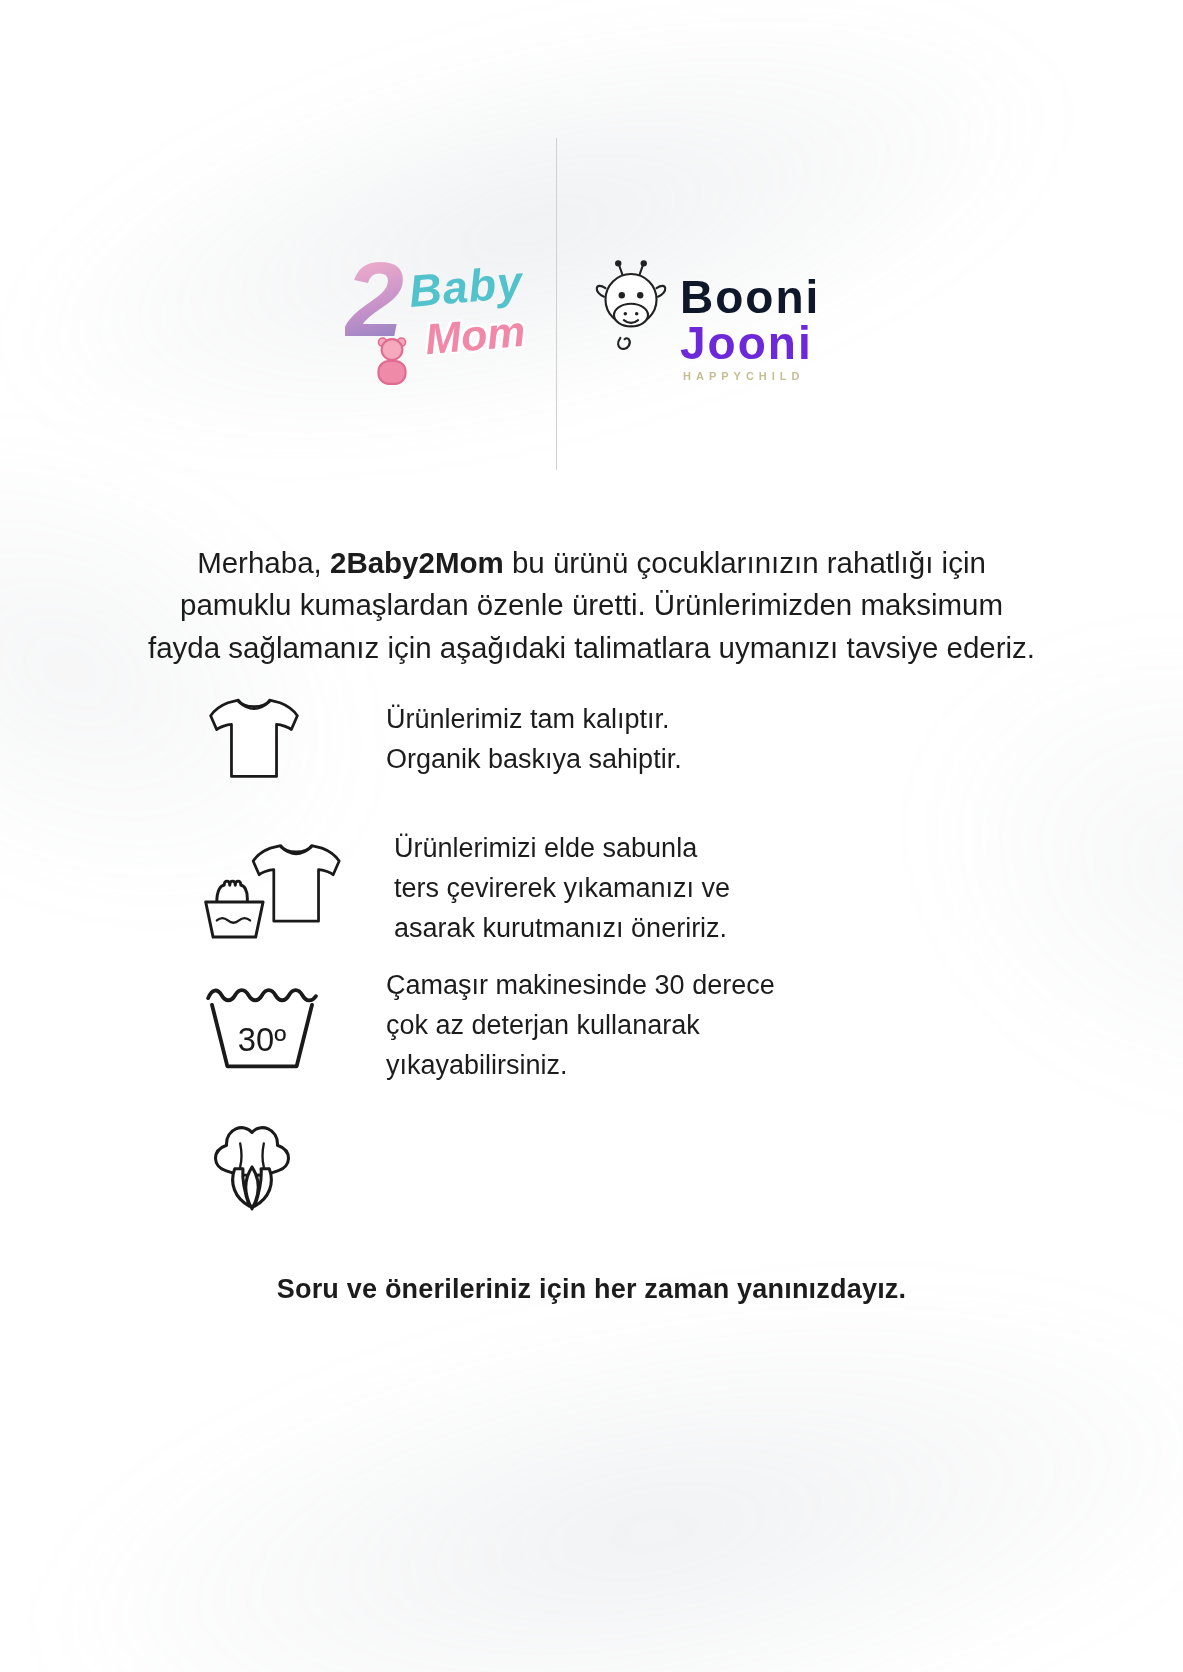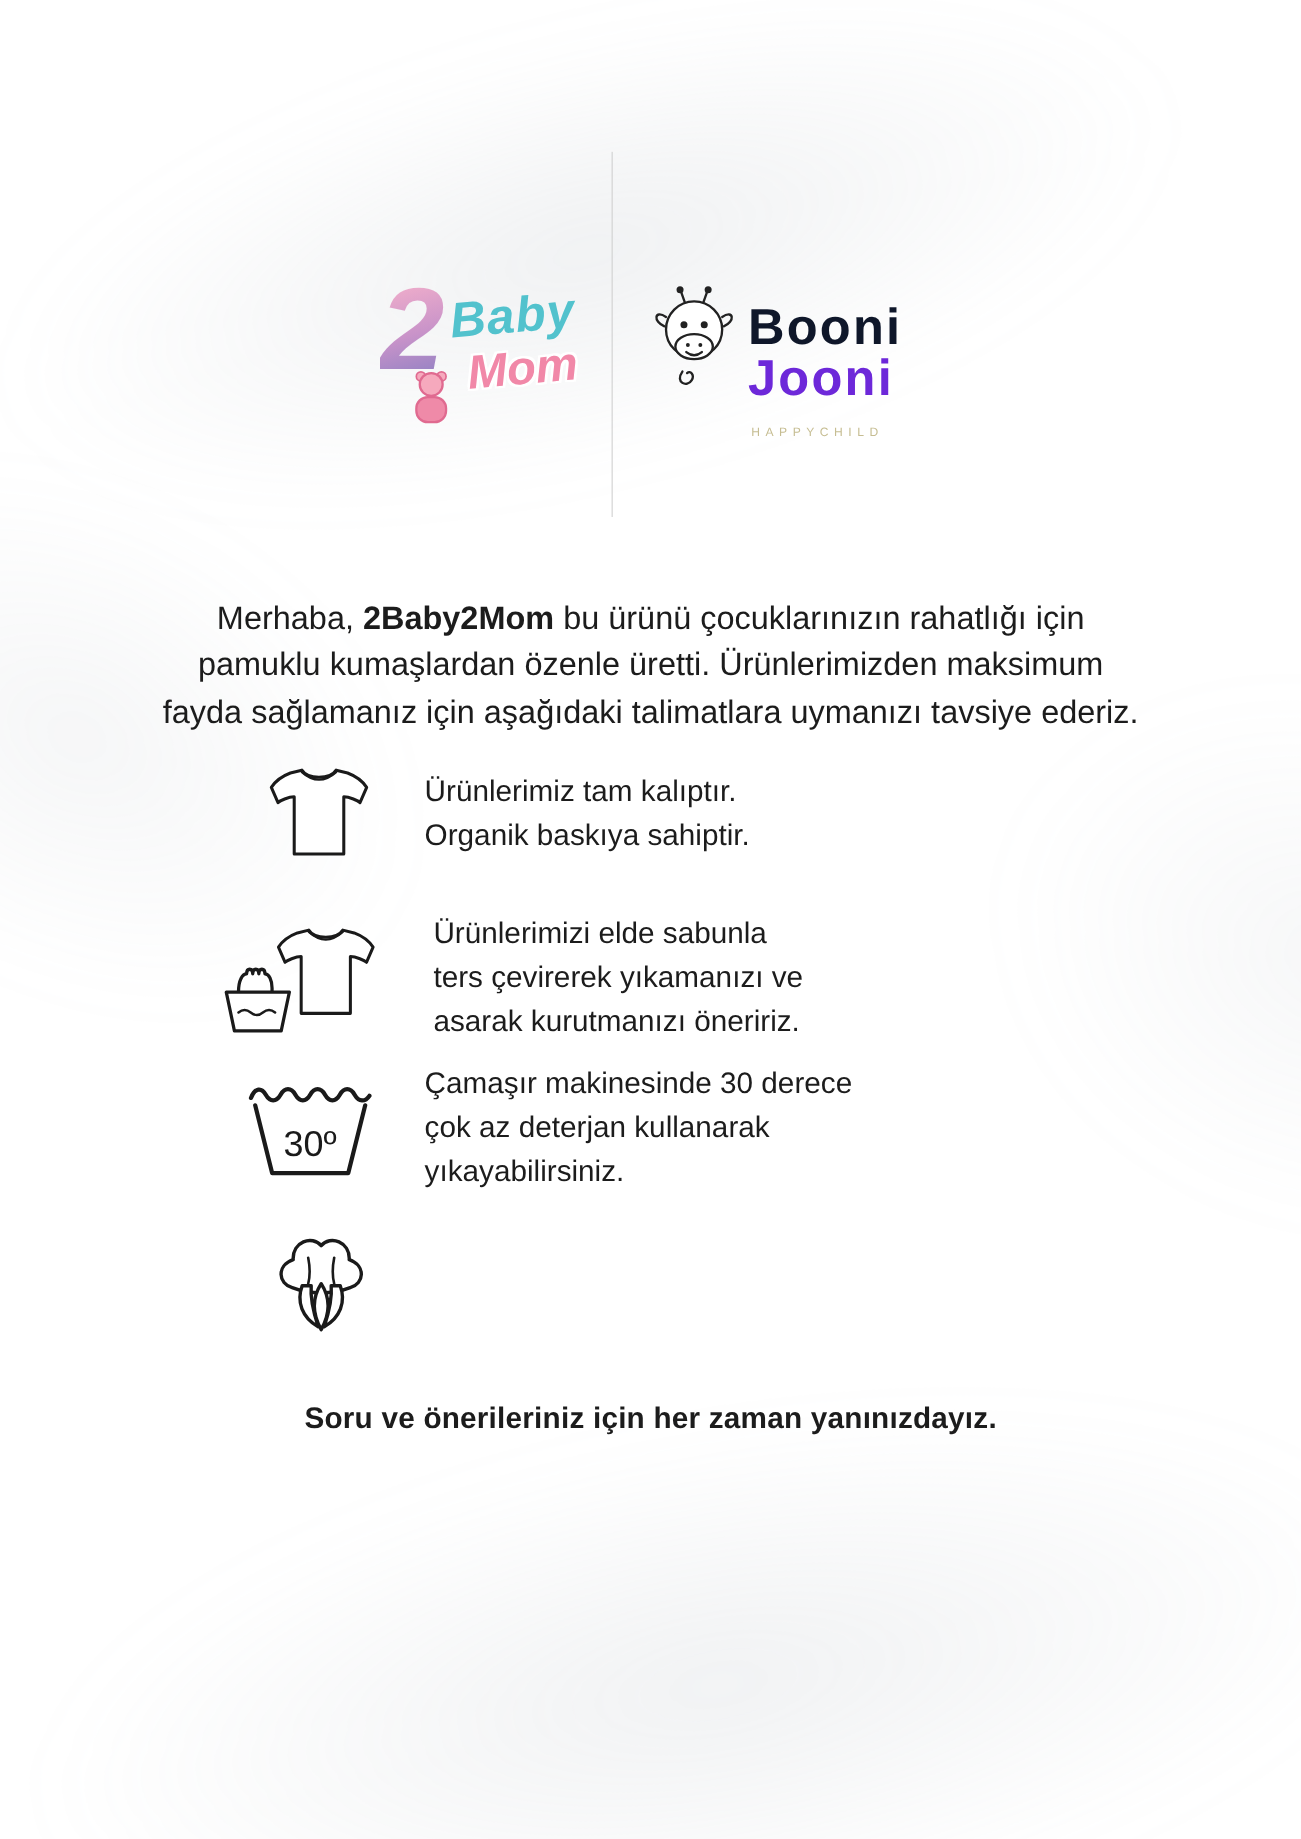--- a/index.html
+++ b/index.html
@@ -31,37 +31,37 @@
   .word-baby{position:absolute;left:64px;top:8px;font-size:45px;line-height:1;font-style:italic;font-weight:600;
     color:#52c2cd;transform:rotate(-5deg);letter-spacing:1px;}
   .word-mom{position:absolute;left:80px;top:58px;font-size:43px;line-height:1;font-style:italic;font-weight:700;
     color:#f188a8;transform:rotate(-5deg);
     text-shadow:-2px 0 #fff,2px 0 #fff,0 -2px #fff,0 2px #fff,-2px -2px #fff,2px 2px #fff,-2px 2px #fff,2px -2px #fff;}
   .baby-figure{position:absolute;left:26px;top:80px;}
   .logo-right{position:absolute;left:592px;top:254px;display:flex;align-items:flex-start;}
   .bj-text{margin-left:10px;padding-top:22px;}
   .bj-line1{display:block;font-size:46px;line-height:0.92;font-weight:700;letter-spacing:2px;color:#0f172a;}
   .bj-line2{display:block;font-size:46px;line-height:0.92;font-weight:700;letter-spacing:2px;color:#6d28d9;margin-top:4px;}
-  .bj-tag{display:block;font-size:11px;letter-spacing:5px;color:#c6bd92;margin-top:22px;margin-left:3px;font-weight:400;}
+  .bj-tag{display:block;font-size:11px;letter-spacing:5px;color:#c6bd92;margin-top:5px;margin-left:3px;font-weight:700;}
 
   
   .intro{
     position:absolute;top:512px;left:50%;transform:translateX(-50%);
     width:1110px;text-align:center;font-size:29.5px;line-height:1.45;
   }
   .intro .brand{font-weight:700;}
   .intro .body{white-space:pre-line;}
 
   
   .instr-row{position:absolute;left:202px;width:830px;display:flex;align-items:center;}
   .row1{top:676px;height:128px;}
   .row2{top:826px;height:126px;}
   .row3{top:970px;height:112px;}
   .row4{top:1102px;height:130px;}
-  .icon-box{flex:0 0 140px;display:flex;justify-content:flex-end;align-items:center;}
+  .icon-box{flex:0 0 140px;display:flex;justify-content:flex-start;align-items:center;}
   .instr-text{margin-left:44px;font-size:27px;line-height:1.48;white-space:pre-line;}
   .wash-temp{font-family:"Liberation Sans","DejaVu Sans",sans-serif;}
 
   
   .footer{
     position:absolute;top:1274px;left:0;width:100%;text-align:center;
     font-size:27px;font-weight:700;letter-spacing:0.2px;
   }
   svg{display:block;}
 </style>

